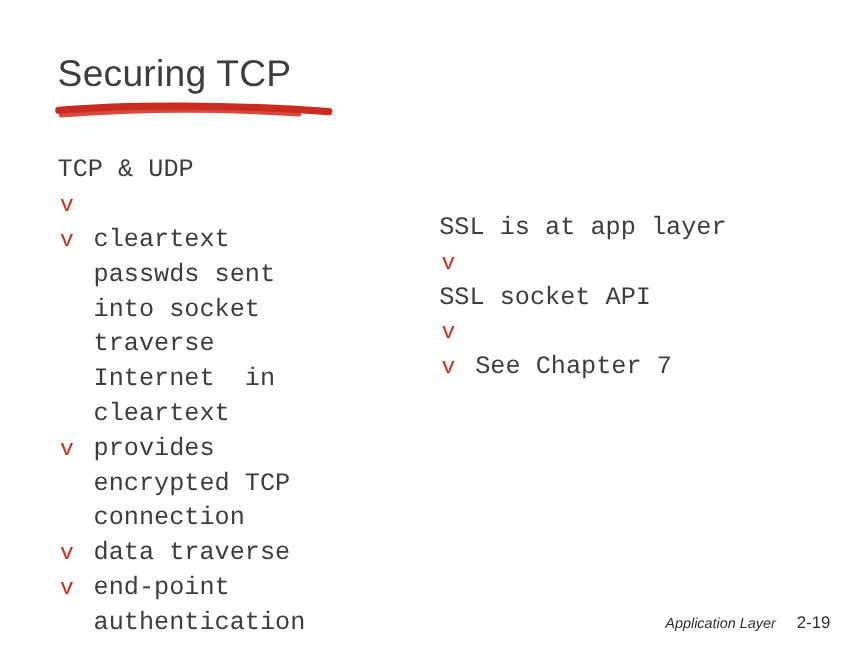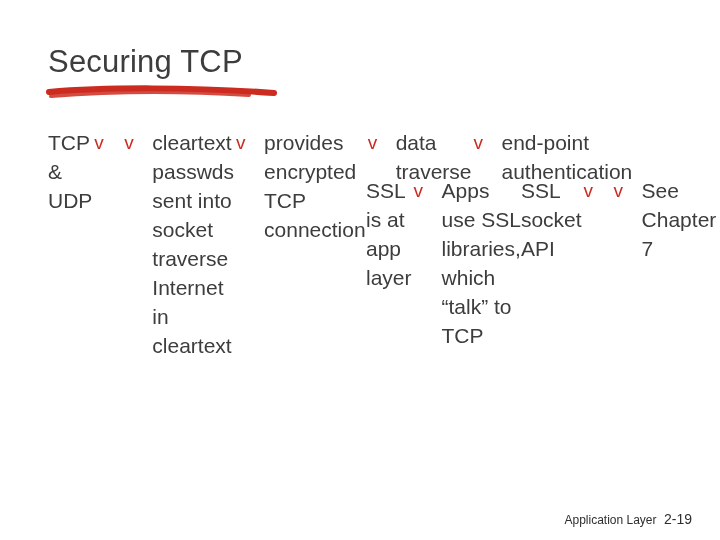--- a/index.html
+++ b/index.html
@@ -37,21 +37,21 @@
     margin-top: 4px;
     margin-left: -4px;
   }
   .columns {
     position: absolute;
     left: 48px;
     top: 128px;
     display: flex;
     gap: 68px;
   }
-  .col { display: flex; flex-direction: row; }
+  .col { display: flex; flex-direction: column; font-family: Liberation Mono, monospace; }
   .col-left  { width: 250px; }
   .col-right { width: 300px; margin-top: 48px; }
   .plain-header {
     font-size: 21px;
     line-height: 29px;
     color: var(--text);
   }
   .bullet-row {
     display: flex;
     align-items: flex-start;
@@ -71,25 +71,26 @@
     color: var(--text);
   }
   .footer {
     position: absolute;
     right: 28px;
     bottom: 12px;
     color: #2e2e2e;
     white-space: nowrap;
   }
   .footer-label {
+    font-style: italic;
     font-size: 12px;
   }
   .footer-page {
     font-size: 14px;
-    margin-left: 3px;
+    margin-left: 13px;
   }
 </style>
 </head>
 <body>
 
 <div class="slide">
 
   <div class="title-wrap">
     <h1 class="slide-title">Securing TCP</h1>
     <svg class="underline-svg" width="238" height="18" viewBox="0 0 238 18">
@@ -127,21 +128,20 @@
         <span class="bullet-marker">v</span>
         <span class="bullet-text">end-point authentication</span>
       </div>
     </div>
 
     <div class="col col-right">
       <div class="plain-header">SSL is at app layer</div>
 
       <div class="bullet-row">
         <span class="bullet-marker">v</span>
-        <span class="bullet-text">Apps use SSL libraries, which “talk” to TCP</span>
       </div>
 
       <div class="plain-header">SSL socket API</div>
 
       <div class="bullet-row">
         <span class="bullet-marker">v</span>
       </div>
 
       <div class="bullet-row">
         <span class="bullet-marker">v</span>

